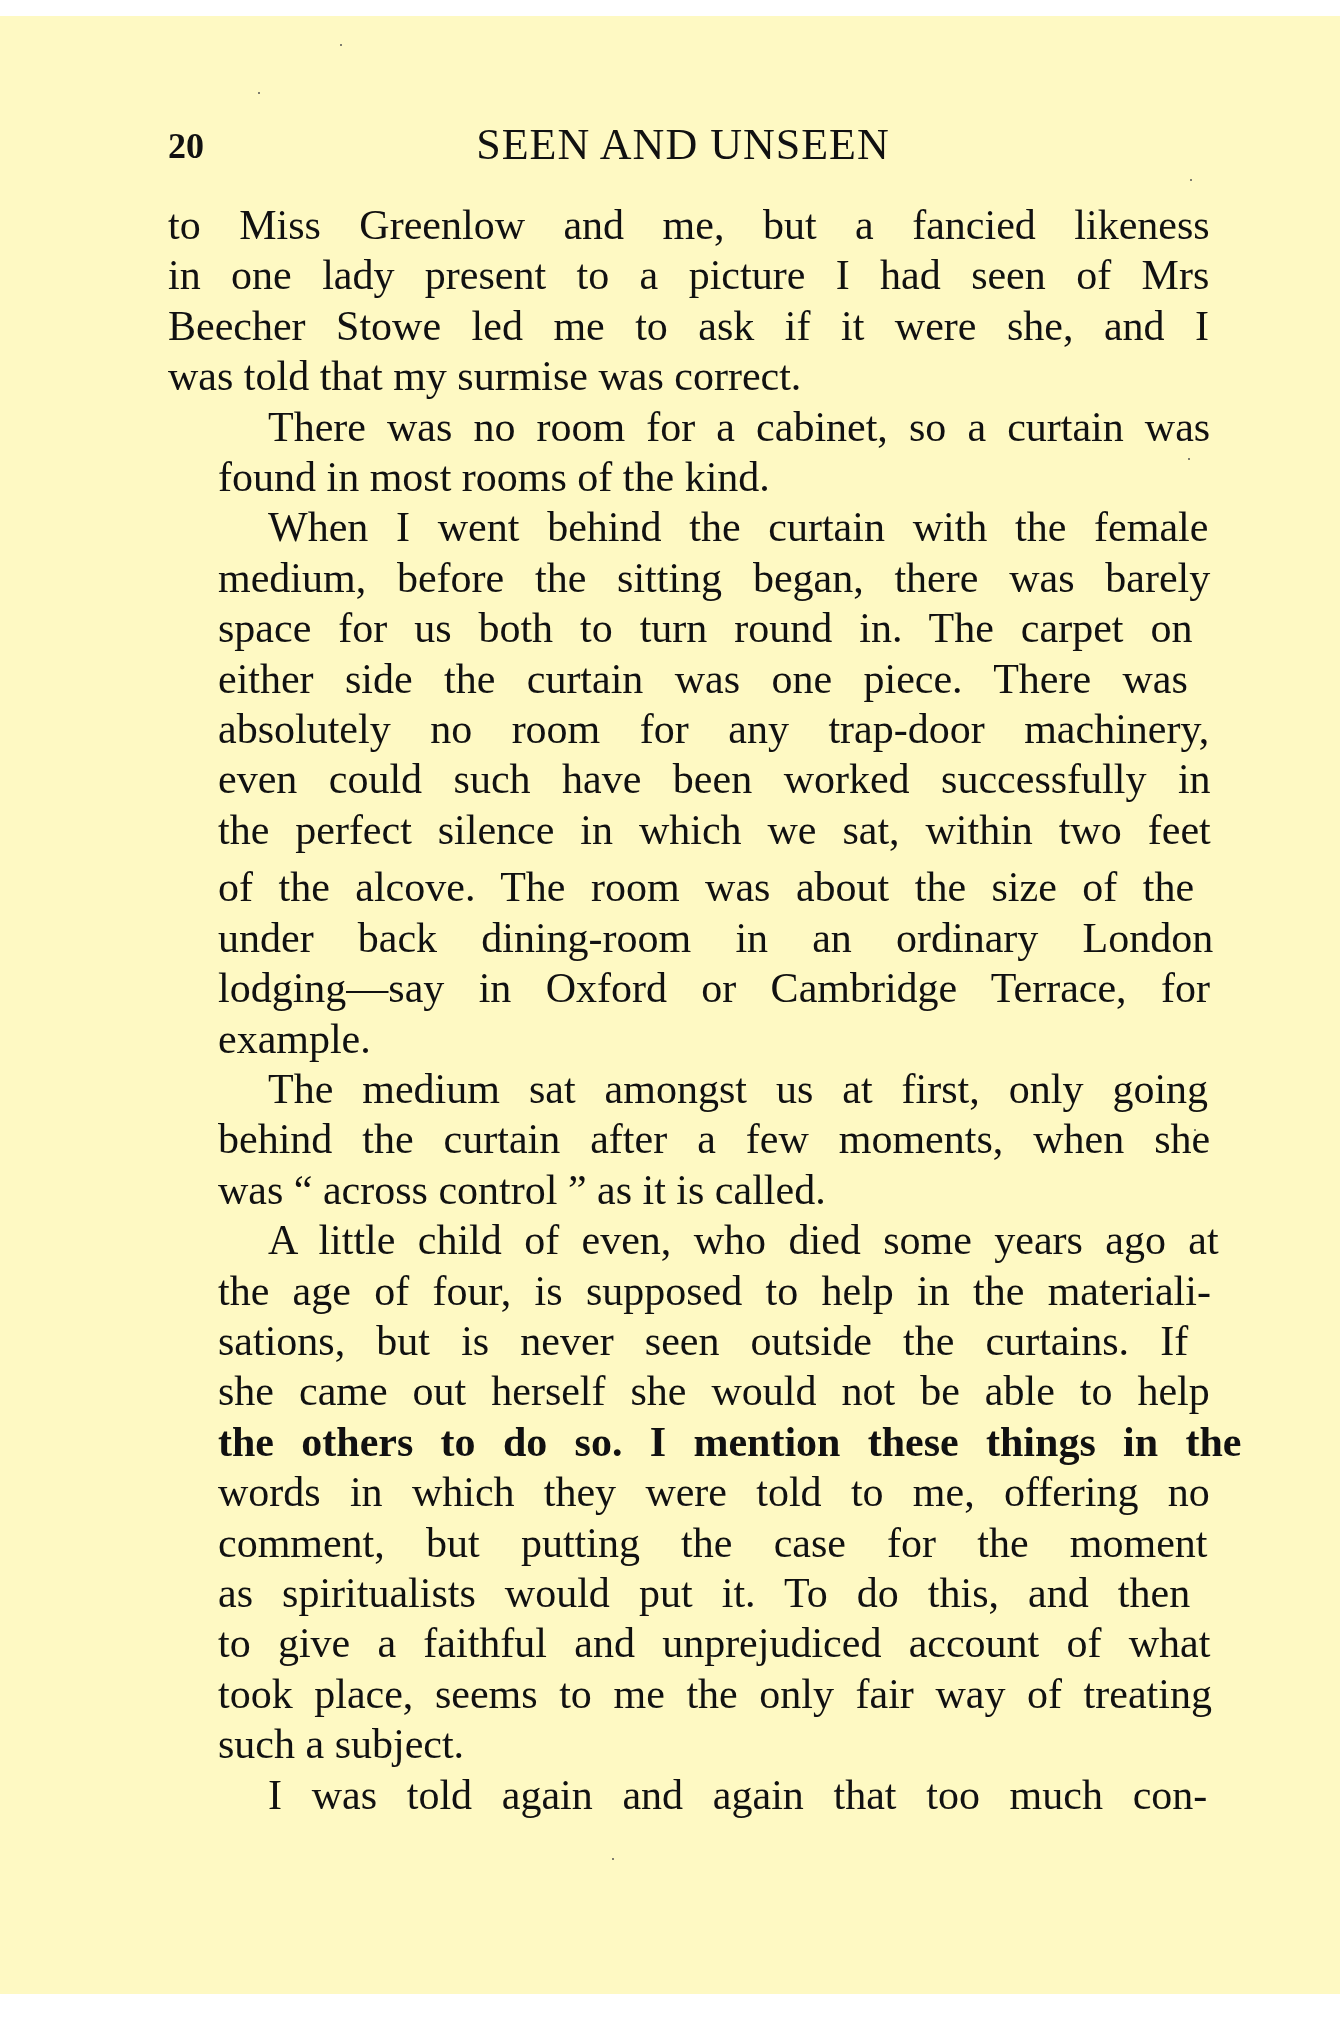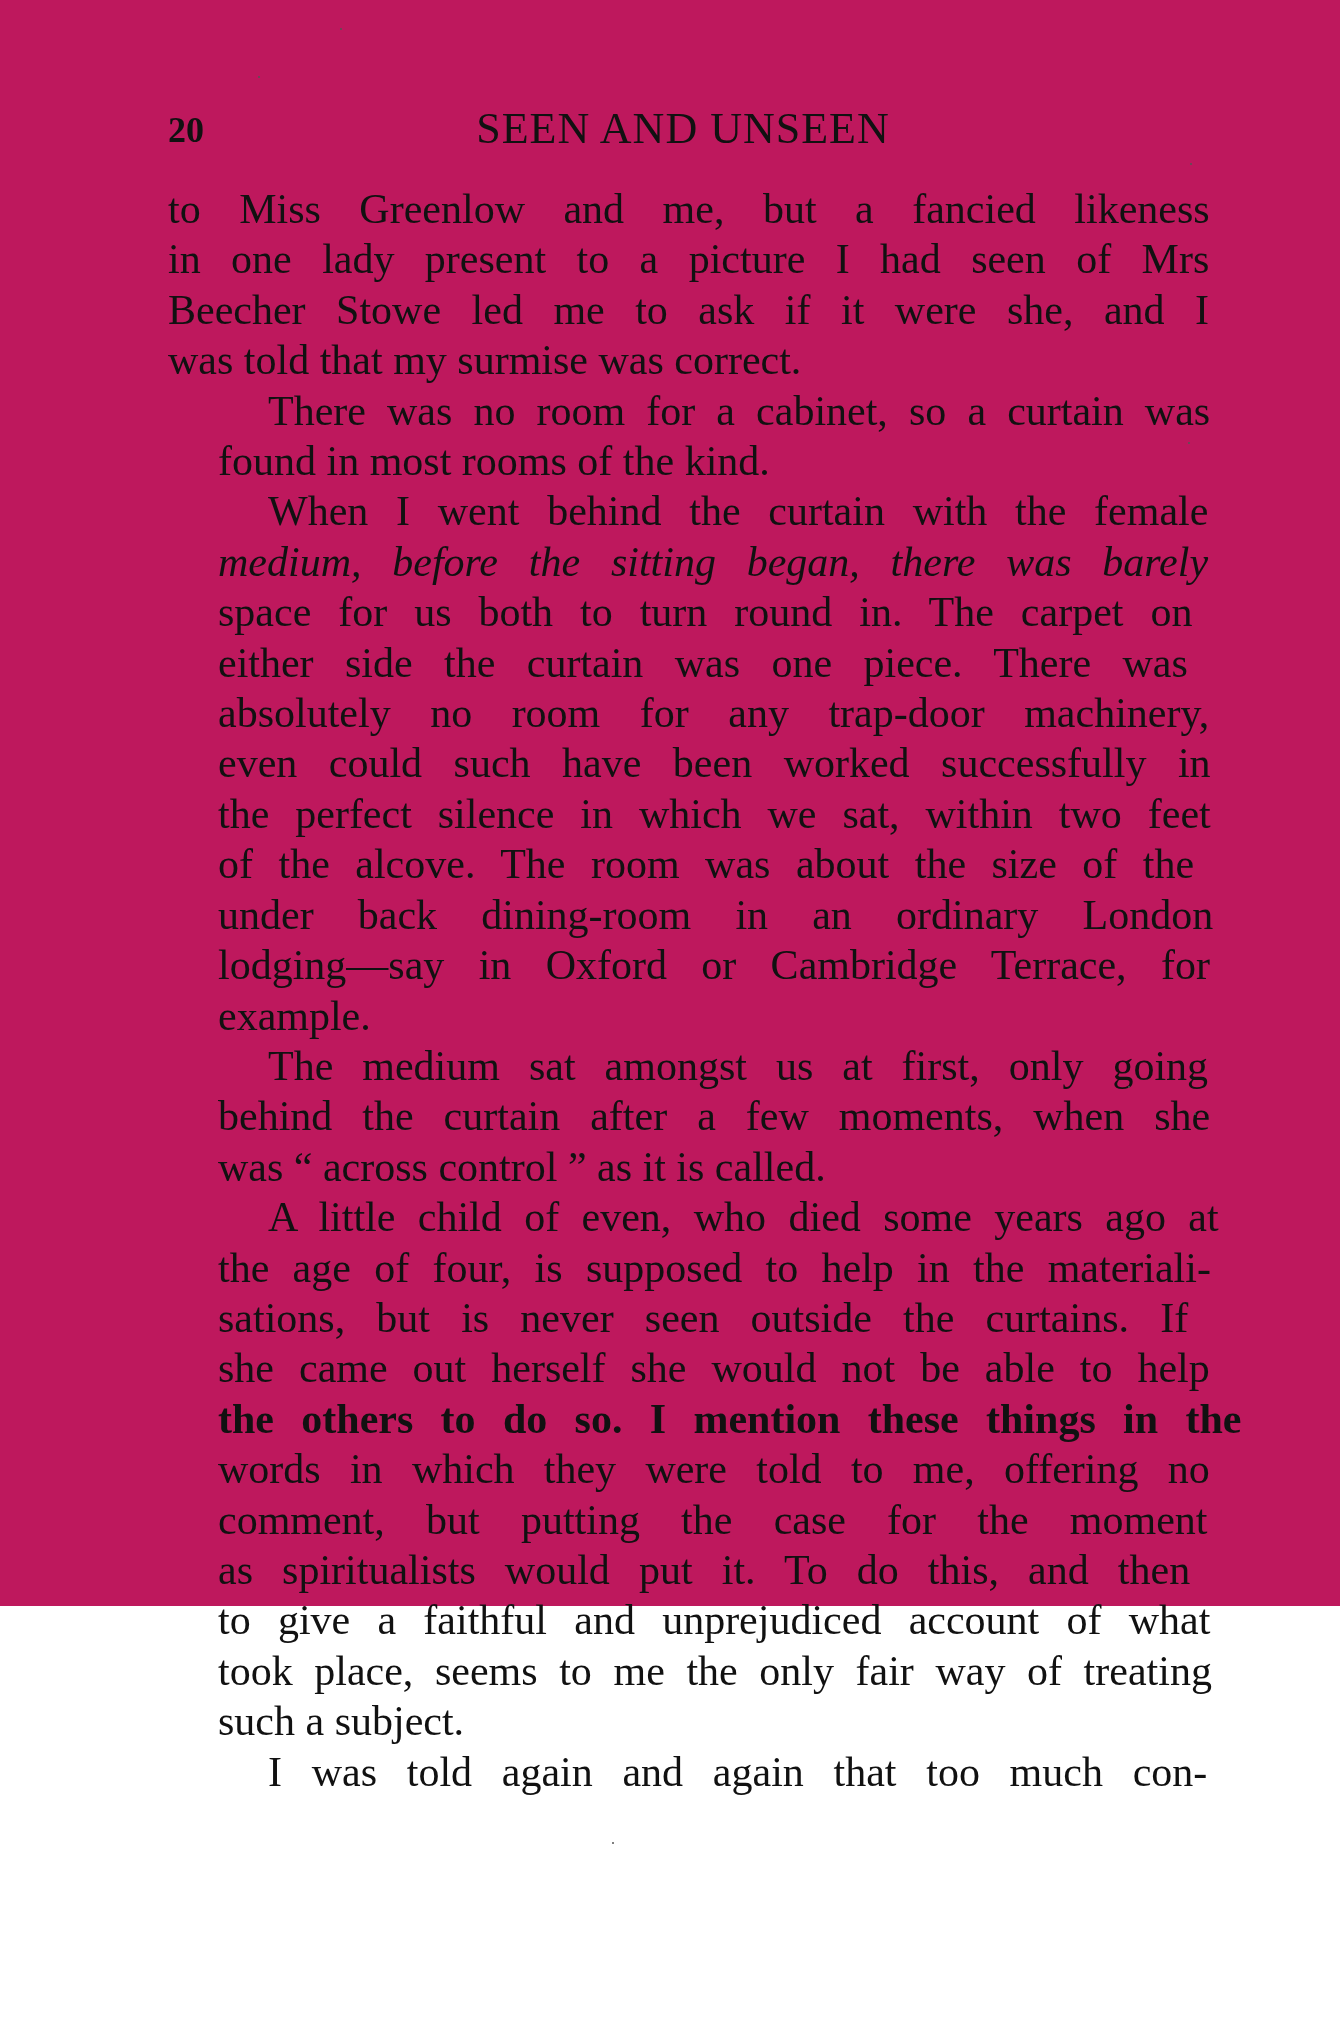--- a/index.html
+++ b/index.html
@@ -1,19 +1,19 @@
 <!DOCTYPE html>
 <html><head>
   <meta charset="utf-8">
   <style>
     html, body { margin: 0; padding: 0; background: #ffffff; }
     body { width: 1340px; height: 2034px; position: relative; overflow: hidden; }
     .page {
-      position: absolute; left: 0; top: 0; width: 1340px; height: 1606px;
-      background: #be185d; color: #111111;
+      position: absolute; left: 0; top: 16px; width: 1340px; height: 1978px;
+      background: #fef9c3; color: #111111;
       font-family: "Liberation Serif", "DejaVu Serif", serif;
     }
     .running-head {
       position: absolute; left: 168px; top: 104px; width: 1010px; height: 50px;
     }
     .page-number {
       position: absolute; left: 0; top: 6px;
       font-size: 36px; font-weight: bold; line-height: 40px;
     }
     .running-title {
@@ -48,27 +48,27 @@
         <span class="line" style="display: block; word-spacing: 19.9091px;">in one lady present to a picture I had seen of Mrs</span>
         <span class="line" style="display: block; word-spacing: 20px;">Beecher Stowe led me to ask if it were she, and I</span>
         <span class="line last">was told that my surmise was correct.</span>
       </div>
       <div class="para indent">
         <span class="line" style="padding-left: 50px; display: block; word-spacing: 10.6px;">There was no room for a cabinet, so a curtain was</span>
         <span class="line last">found in most rooms of the kind.</span>
       </div>
       <div class="para indent">
         <span class="line" style="padding-left: 50px; display: block; word-spacing: 17.25px;">When I went behind the curtain with the female</span>
-        <span class="line" style="display: block; word-spacing: 20.2857px; font-style: italic;">medium, before the sitting began, there was barely</span>
+        <span class="line" style="display: block; word-spacing: 20.2857px;">medium, before the sitting began, there was barely</span>
         <span class="line" style="display: block; word-spacing: 16.4545px;">space for us both to turn round in.  The carpet on</span>
         <span class="line" style="display: block; word-spacing: 20.8889px;">either side the curtain was one piece.  There was</span>
         <span class="line" style="display: block; word-spacing: 29px;">absolutely no room for any trap-door machinery,</span>
         <span class="line" style="display: block; word-spacing: 21px;">even could such have been worked successfully in</span>
         <span class="line" style="display: block; word-spacing: 15.4444px;">the perfect silence in which we sat, within two feet</span>
-        <span class="line" style="display: block; word-spacing: 15px;">of the alcove.  The room was about the size of the</span>
+        <span class="line" style="display: block; word-spacing: 15px; margin-top: 7px;">of the alcove.  The room was about the size of the</span>
         <span class="line" style="display: block; word-spacing: 33.6667px;">under back dining-room in an ordinary London</span>
         <span class="line" style="display: block; word-spacing: 23.8333px;">lodging—say in Oxford or Cambridge Terrace, for</span>
         <span class="line last">example.</span>
       </div>
       <div class="para indent">
         <span class="line" style="padding-left: 50px; display: block; word-spacing: 18.5px;">The medium sat amongst us at first, only going</span>
         <span class="line" style="display: block; word-spacing: 19.5px;">behind the curtain after a few moments, when she</span>
         <span class="line last">was “ across control ” as it is called.</span>
       </div>
       <div class="para indent">

